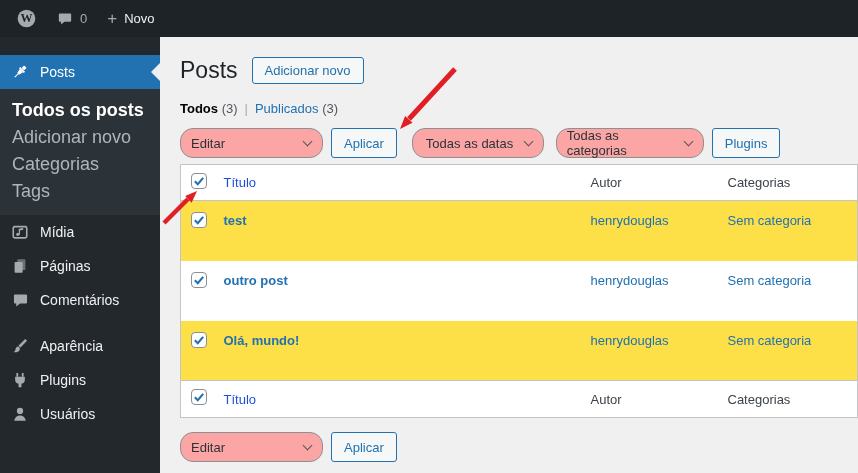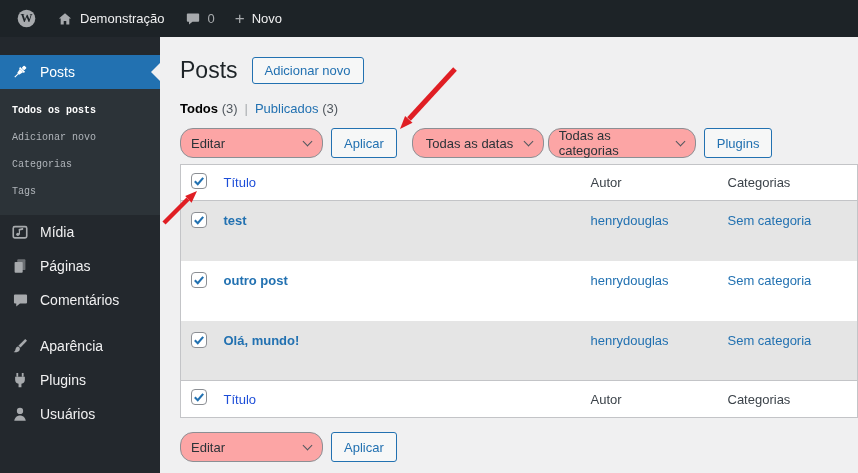--- a/index.html
+++ b/index.html
@@ -31,21 +31,21 @@
     padding-left:10px; color:#f0f0f1; font-size:14px; cursor:pointer;
   }
   .mi-icon { width:20px; height:20px; color:#a7aaad; display:flex; align-items:center; justify-content:center; flex:none; }
   .menu-item.active { background:#2271b1; color:#fff; position:relative; margin-top:8px; }
   .menu-item.active .mi-icon { color:#fff; }
   .menu-item.active::after {
     content:""; position:absolute; right:0; top:50%; margin-top:-9px;
     border:9px solid transparent; border-right-color:#f0f0f1;
   }
   .submenu { background:#2c3338; padding:8px 0 10px; }
-  .submenu-item { padding:7px 12px; color:#b0b5ba; font-size:10px; cursor:pointer; line-height:13px;font-family:Liberation Mono, monospace; }
+  .submenu-item { padding:7px 12px; color:#b0b5ba; font-size:18px; cursor:pointer; line-height:13px; }
   .submenu-item.current { color:#fff; font-weight:bold; }
   .menu-gap { height:12px; }
 
   
   .content {
     position:absolute; top:37px; left:160px; right:0; bottom:0;
     background:#f0f0f1; padding:19px 0 0 20px; overflow:hidden;
   }
   .title-row { display:flex; align-items:center; gap:14px; }
   .page-title { font-size:23px; font-weight:400; color:#1d2327; margin:0; line-height:29px; }
@@ -66,37 +66,37 @@
     height:30px; border:1px solid #8c8f94; border-radius:13px; background:#fca5a5;
     color:#2c3338; display:flex; align-items:center; justify-content:space-between;
     padding:0 10px; cursor:pointer;
   }
   .chev {
     width:7px; height:7px; border-right:1.6px solid #50575e; border-bottom:1.6px solid #50575e;
     transform:rotate(45deg); margin:-3px 1px 0 8px; flex:none;
   }
   .w-bulk { width:143px; }
   .w-dates { width:132px; margin-left:15px;padding-left:13px; }
-  .w-cats  { width:148px; margin-left:4px; }
+  .w-cats  { width:148px; margin-left:12px; }
   .btn-secondary {
     height:30px; border:1px solid #2271b1; background:#f6f7f7; color:#2271b1;
     border-radius:3px; padding:0 12px; font-size:13px; cursor:pointer; margin-left:8px;
     font-family:"Liberation Sans", sans-serif;
   }
 
   
   table.list-table {
     margin-top:6px; width:678px; border-collapse:collapse;
     background:#fff; border:1px solid #c3c4c7;
   }
   .list-table th { text-align:left; font-weight:400; font-size:13px; color:#3c434a; }
   .list-table thead th { padding:9px 10px; border-bottom:1px solid #c3c4c7; }
   .list-table tfoot th { padding:10px 10px; border-top:1px solid #c3c4c7; }
   .list-table tbody td { padding:12px 10px 0; vertical-align:top; height:60px; }
-  .list-table tbody tr.striped { background:#e5e5e5;padding-left:28px; }
+  .list-table tbody tr.striped { background:#fde047;padding-left:28px; }
   .col-cb { width:33px; }
   .cb-cell { padding-left:10px !important; padding-right:0 !important; }
   thead .cb-cell, tfoot .cb-cell { padding-top:8px !important; }
   tbody .cb-cell { padding-top:11px !important; }
   .col-author { width:137px; }
   .col-cats { width:140px; }
   .checkbox {
     width:16px; height:16px; border:1px solid #8c8f94; border-radius:4px; background:#fff;
     display:inline-flex; align-items:center; justify-content:center; cursor:pointer;
   }
@@ -113,28 +113,20 @@
 <body>
 
 <div class="adminbar">
   <div class="ab-item">
     <span class="ab-icon">
       <svg width="21" height="21" viewBox="0 0 20 20">
           <circle cx="10" cy="10" r="8.4" fill="#a7aaad"></circle>
           <text x="10" y="13.8" text-anchor="middle" font-size="11.5" font-family="Liberation Serif, serif" font-weight="bold" fill="#1d2327">W</text>
         </svg>
     </span>
-  </div>
-  <div class="ab-item">
-    <span class="ab-icon">
-      <svg width="16" height="16" viewBox="0 0 20 20" fill="currentColor">
-          <path d="M10 2.8l7.6 6.6h-2.2v7.4h-3.8v-4.4H8.4v4.4H4.6V9.4H2.4z"></path>
-        </svg>
-    </span>
-    <span>Demonstração</span>
   </div>
   <div class="ab-item">
     <span class="ab-icon">
       <svg width="16" height="16" viewBox="0 0 20 20" fill="currentColor">
           <path d="M3.5 3h13a1.2 1.2 0 011.2 1.2v8.1a1.2 1.2 0 01-1.2 1.2H9.4L5 17v-3.5H3.5a1.2 1.2 0 01-1.2-1.2V4.2A1.2 1.2 0 013.5 3z"></path>
         </svg>
     </span>
     <span class="ab-count">0</span>
   </div>
   <div class="ab-item">

